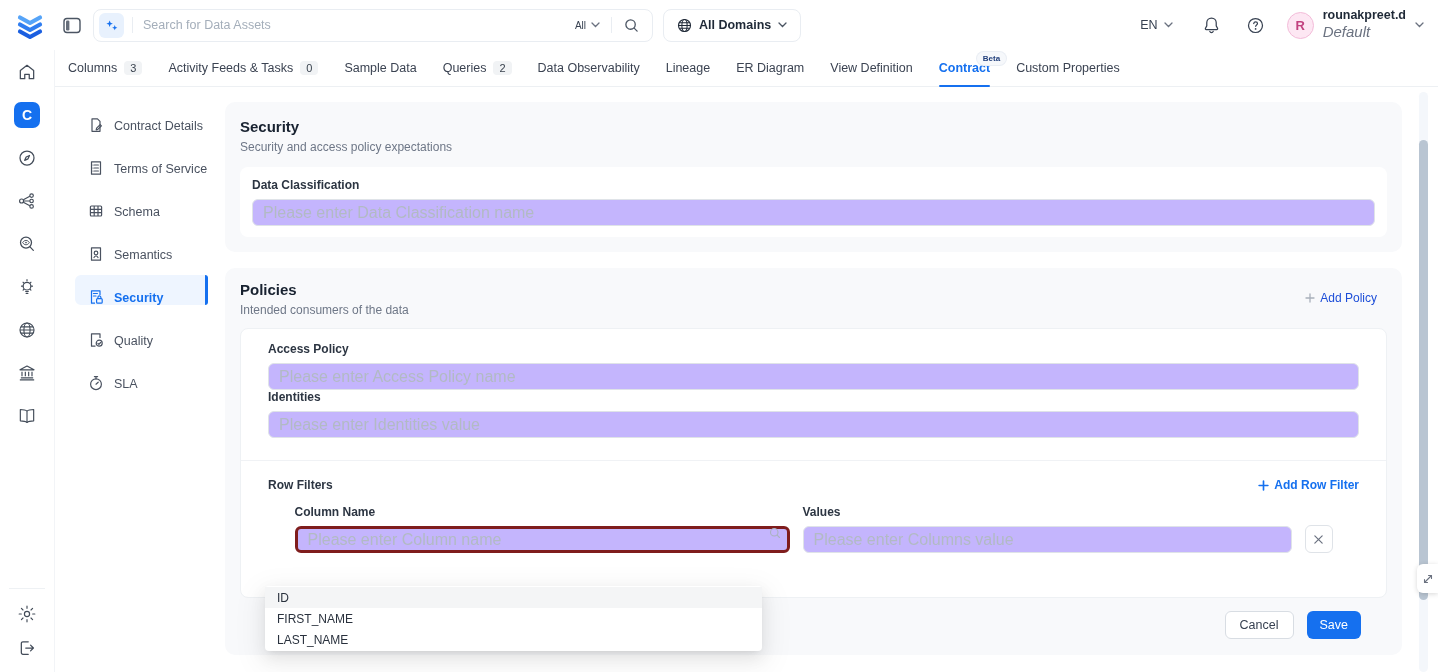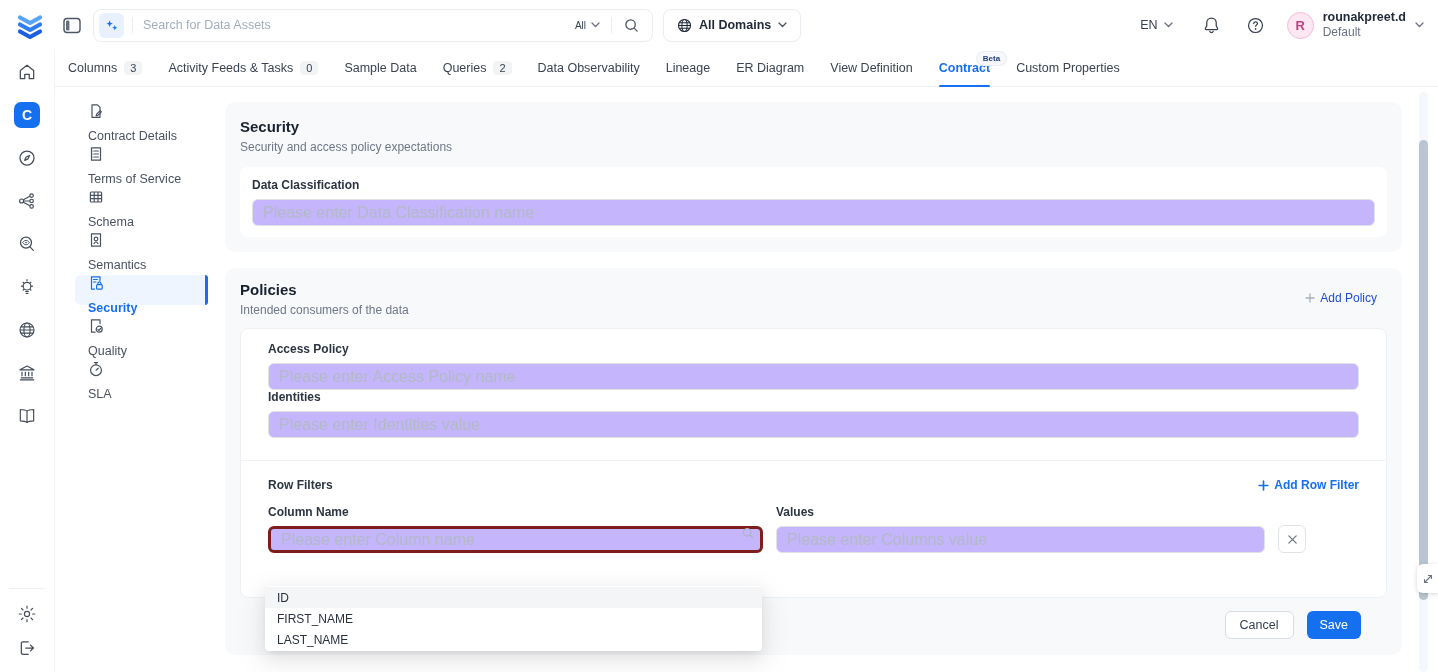--- a/index.html
+++ b/index.html
@@ -22,41 +22,41 @@
   .domains-btn { margin-left:10px; height:33px; border:1px solid #e9edf2; border-radius:8px; background:#fff; display:flex; align-items:center; gap:7px; padding:0 13px; font-size:12.5px; font-weight:bold; color:#1f2937; cursor:pointer; }
   .top-spacer { flex:1; }
   .lang-btn { display:flex; align-items:center; gap:6px; font-size:12.5px; color:#374151; cursor:pointer; margin-right:30px; }
   .bell-btn, .help-btn { display:flex; cursor:pointer; }
   .bell-btn { margin-right:27px; }
   .help-btn { margin-right:23px; }
   .avatar { width:27px; height:27px; border-radius:50%; background:#fde7f3; border:1px solid #f3bcd9; color:#c2417f; font-size:13px; font-weight:bold; display:flex; align-items:center; justify-content:center; }
   .user-chip { display:flex; align-items:center; gap:9px; margin-right:14px; cursor:pointer; }
   .user-meta { line-height:1.25; }
   .user-name { font-size:12.5px; font-weight:bold; color:#1f2937; }
-  .user-team { font-size:12px; color:#6b7280; }
+  .user-team { font-size:15px; color:#6b7280;font-style:italic; }
 
   
   .tabbar { position:absolute; top:50px; left:55px; right:0; height:37px; border-bottom:1px solid #edf0f3; background:#fff; display:flex; align-items:center; gap:26px; padding-left:13px; }
   .tab { position:relative; height:100%; display:flex; align-items:center; gap:7px; font-size:12.5px; color:#3b4352; cursor:pointer; white-space:nowrap; }
   .tab-count { font-size:11px; background:#f1f3f5; border-radius:4px; padding:1px 6px; color:#39424e; }
   .tab.active { color:#1570ef; font-weight:bold; }
   .tab.active::after { content:""; position:absolute; left:0; right:0; bottom:-1px; height:2px; background:#1570ef; border-radius:2px; }
   .beta-badge { position:absolute; top:2px; right:-16px; font-size:8px; color:#23407c; background:#f6f8fb; box-shadow:0 0 0 1px #eaeef4; border-radius:8px; padding:2px 6px; font-weight:bold; }
 
   
   .rail { position:absolute; top:50px; left:0; bottom:0; width:55px; background:#fff; border-right:1px solid #f2f4f7; display:flex; flex-direction:column; align-items:center; padding-top:12px; }
   .rail-btn { width:28px; height:20px; margin-bottom:23px; display:flex; align-items:center; justify-content:center; cursor:pointer; color:#434c59; }
   .c-logo { width:26px; height:26px; background:#1570ef; border-radius:7px; color:#fff; font-size:14px; font-weight:bold; display:flex; align-items:center; justify-content:center; }
   .rail-spacer { flex:1; }
   .rail-div { width:36px; height:1px; background:#eef1f4; margin-bottom:15px; }
   .rail-bottom { margin-bottom:14px; }
 
   
   .contract-nav { position:absolute; top:88px; left:60px; width:158px; padding-top:15px; display:flex; flex-direction:column; gap:13px; }
-  .cnav-item { margin-left:15px; width:133px; height:30px; display:flex; align-items:flex-start; gap:10px; padding-left:13px; font-size:12.5px; color:#4a5260; border-radius:6px; cursor:pointer;flex-direction:column; }
+  .cnav-item { margin-left:15px; width:133px; height:30px; display:flex; align-items:flex-end; gap:10px; padding-left:13px; font-size:12.5px; color:#4a5260; border-radius:6px; cursor:pointer; }
   .cnav-item svg { flex:none; }
   .cnav-item.active { background:#eef5ff; color:#1570ef; font-weight:bold; border-right:3px solid #1570ef; border-radius:6px 3px 3px 6px; }
 
   
   .content { position:absolute; left:225px; top:88px; width:1177px; }
   .gcard { background:#f8f9fb; border-radius:10px; }
   .card-a { margin-top:14px; height:150px; padding:16px 15px; }
   .sec-title { font-size:15px; font-weight:bold; color:#182230; }
   .sec-sub { font-size:12px; color:#6e7787; margin-top:5px; }
   .white-box { margin-top:13px; background:#fff; border-radius:8px; padding:11px 12px; }
@@ -66,21 +66,21 @@
 
   .card-b { margin-top:16px; height:387px; padding:13px 15px; }
   .cardb-head { display:flex; justify-content:space-between; align-items:flex-start; }
   .add-policy { display:flex; align-items:center; gap:5px; font-size:12px; color:#1d4ed8; margin-top:10px; margin-right:10px; cursor:not-allowed; }
   .inner-card { margin-top:11px; height:270px; background:#fff; border:1px solid #eef1f4; border-radius:8px; padding:13px 27px; }
   .gap18 { }
   .inner-div { margin:22px -27px 0; border-top:1px solid #f0f2f5; }
   .rf-head { margin-top:17px; display:flex; justify-content:space-between; align-items:center; }
   .rf-title { font-size:12px; font-weight:bold; color:#2c3542; }
   .add-rf { display:flex; align-items:center; gap:5px; font-size:12px; font-weight:bold; color:#1570ef; cursor:pointer; }
-  .fields-row { margin-top:13px; display:flex; gap:13px; align-items:flex-end; }
+  .fields-row { margin-top:13px; display:flex; gap:13px; align-items:flex-end;justify-content:center; }
   .field-col { width:495px; }
   .field-val { width:489px; }
   .input-wrap { position:relative; }
   .fld-input.focused { border:3px solid #7f1d1d; padding-right:28px; }
   .in-search { position:absolute; right:9px; top:8px; }
   .x-btn { width:28px; height:28px; border:1px solid #dfe3e8; border-radius:6px; background:#fff; display:flex; align-items:center; justify-content:center; cursor:pointer; margin-bottom:0; }
   .footer-row { margin-top:13px; display:flex; justify-content:flex-end; gap:13px; padding-right:26px; }
   .btn-cancel { height:28px; padding:0 14px; background:#fff; border:1px solid #d8dde3; border-radius:6px; font-size:12.5px; color:#374151; cursor:pointer; font-family:inherit; }
   .btn-save { height:28px; padding:0 13px; background:#1570ef; border:none; border-radius:6px; font-size:12.5px; color:#fff; cursor:pointer; font-family:inherit; }
 

